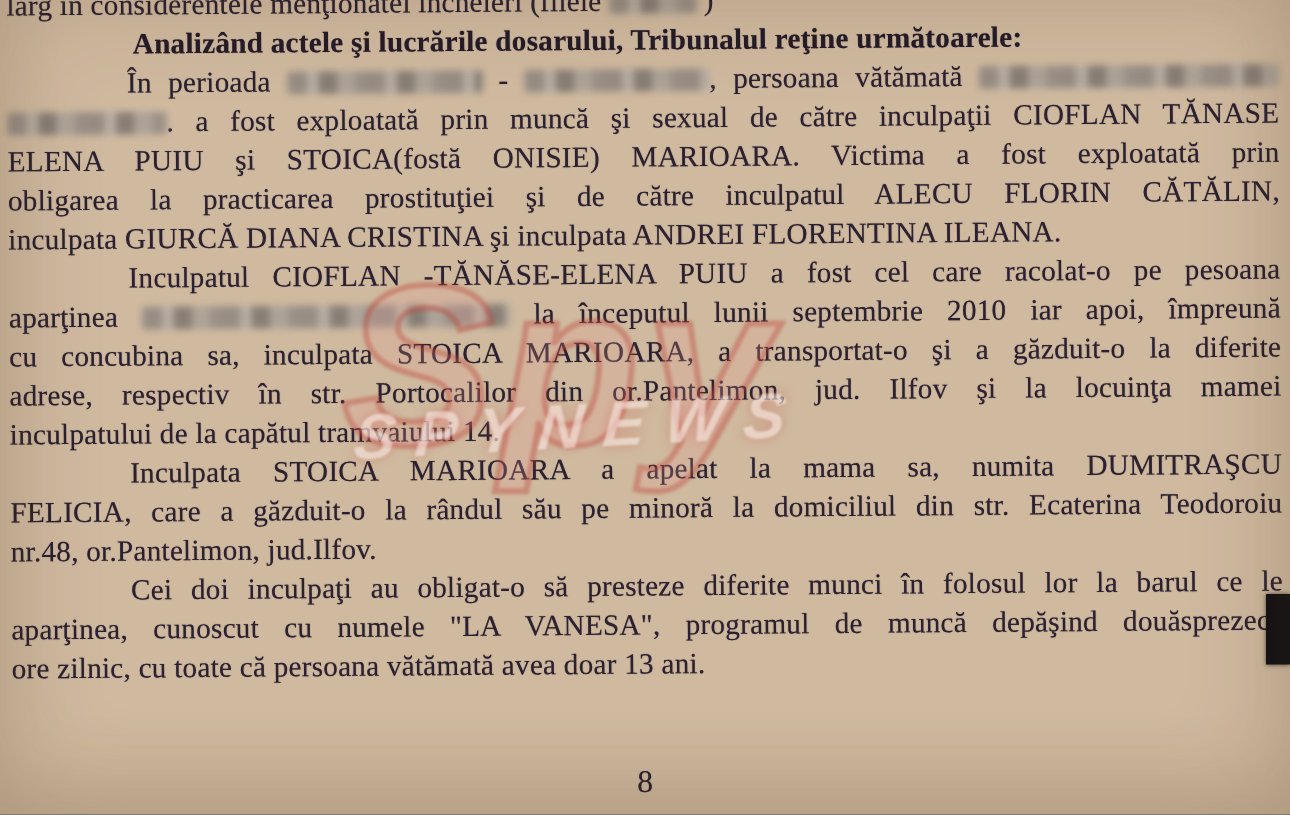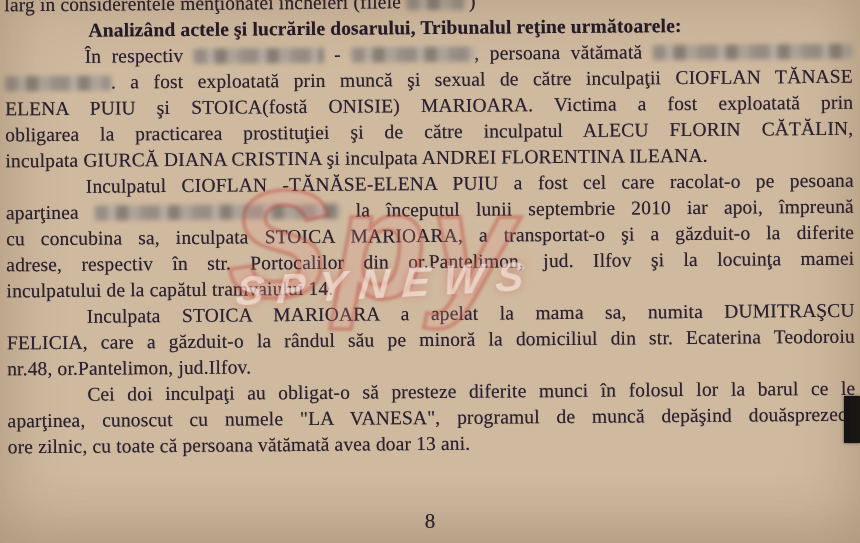--- a/index.html
+++ b/index.html
@@ -91,21 +91,21 @@
 </head>
 <body>
 
 <div class="photo">
   <div class="tilt">
     <div id="topline" class="topline-wrap">
         <div class="line last"><span>larg în considerentele menţionatei încheieri (filele </span><span class="redacted" style="width: 58px;"></span><span> )</span></div>
       </div>
     <div class="heading">Analizând actele şi lucrările dosarului, Tribunalul reţine următoarele:</div>
     <div id="paragraphs">
-        <div class="line indent"><span>În respectiv </span><span class="redacted" style="width: 130px;"></span><span> - </span><span class="redacted" style="width: 123px;"></span><span>, persoana vătămată </span><span class="redacted" style="width: 200px;"></span></div>
+        <div class="line indent"><span>În perioada </span><span class="redacted" style="width: 130px;"></span><span> - </span><span class="redacted" style="width: 123px;"></span><span>, persoana vătămată </span><span class="redacted" style="width: 200px;"></span></div>
         <div class="line"><span class="redacted" style="width: 106px;"></span><span>. a fost exploatată prin muncă şi sexual de către inculpaţii CIOFLAN TĂNASE</span></div>
         <div class="line"><span>ELENA PUIU şi STOICA(fostă ONISIE) MARIOARA. Victima a fost exploatată prin</span></div>
         <div class="line"><span>obligarea la practicarea prostituţiei şi de către inculpatul ALECU FLORIN CĂTĂLIN,</span></div>
         <div class="line last"><span>inculpata GIURCĂ DIANA CRISTINA şi inculpata ANDREI FLORENTINA ILEANA.</span></div>
         <div class="line indent"><span>Inculpatul CIOFLAN -TĂNĂSE-ELENA PUIU a fost cel care racolat-o pe pesoana</span></div>
         <div class="line"><span>aparţinea </span><span class="redacted" style="width: 245px;"></span><span> la începutul lunii septembrie 2010 iar apoi, împreună</span></div>
         <div class="line"><span>cu concubina sa, inculpata STOICA MARIOARA, a transportat-o şi a găzduit-o la diferite</span></div>
         <div class="line"><span>adrese, respectiv în str. Portocalilor din or.Pantelimon, jud. Ilfov şi la locuinţa mamei</span></div>
         <div class="line last"><span>inculpatului de la capătul tramvaiului 14.</span></div>
         <div class="line indent"><span>Inculpata STOICA MARIOARA a apelat la mama sa, numita DUMITRAŞCU</span></div>

